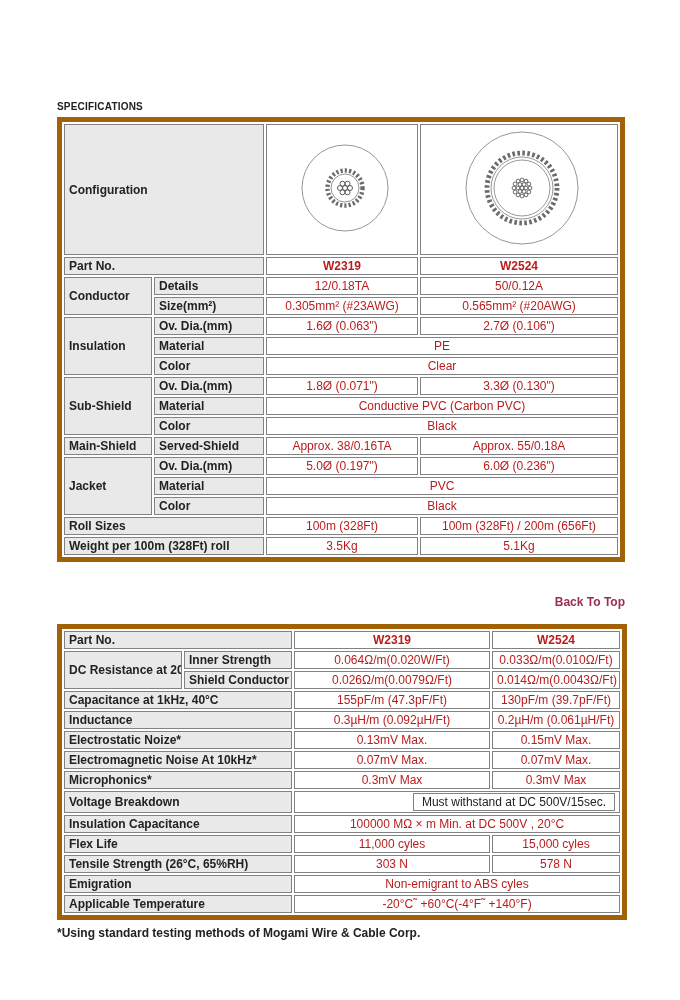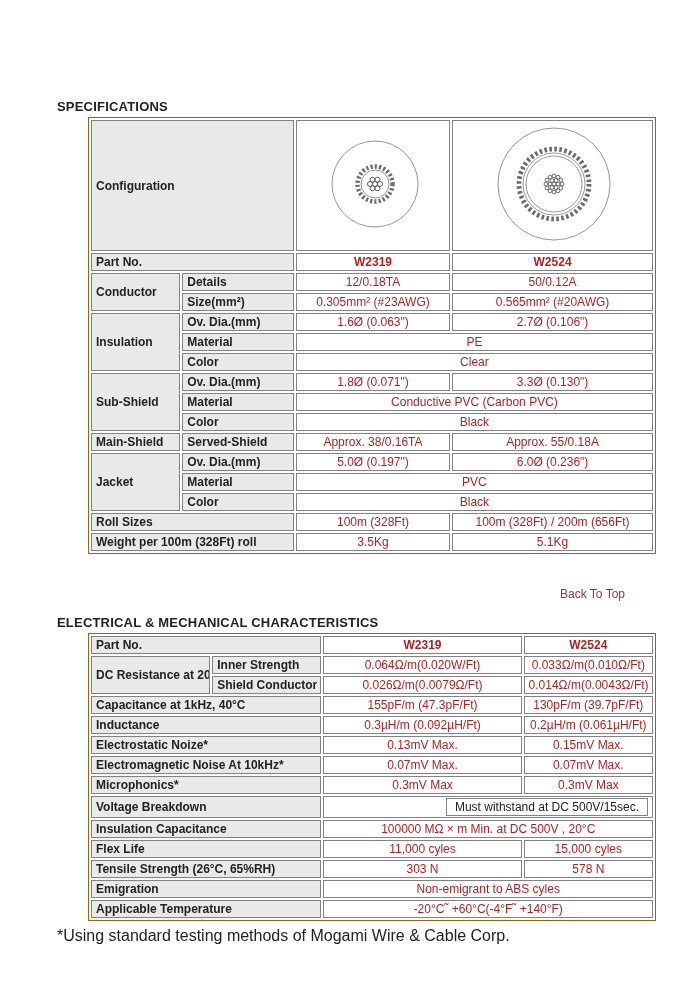--- a/index.html
+++ b/index.html
@@ -4,29 +4,28 @@
 <style>
   html,body{margin:0;padding:0;background:#ffffff;}
   body{
     width:680px;height:1000px;overflow:hidden;
     font-family:"Liberation Sans","DejaVu Sans",sans-serif;
     color:#222;
     -webkit-font-smoothing:antialiased;
   }
   .page{padding:100px 55px 0 57px;}
   h2.section-title{
-    font-size:13px;line-height:14px;font-weight:bold;color:#222;
+    font-size:10px;line-height:14px;font-weight:bold;color:#222;
     margin:0 0 3px 0;letter-spacing:.2px;
   }
   table.grid{
     width:568px;table-layout:fixed;
     border-collapse:separate;border-spacing:2px;
-    background:#fff;border:1px solid #a16207;
+    background:#fff;border:5px solid #a16207;
     font-size:12px;
-    margin-left:31px;
   }
   table.grid th, table.grid td{
     border:1px solid #828282;
     padding:1px 4px;height:14px;
     line-height:14px;
     overflow:hidden;white-space:nowrap;
   }
   table.grid th{
     background:#e9e9e9;color:#222;font-weight:bold;text-align:left;
     font-size:12px;
@@ -34,25 +33,25 @@
   table.grid td.val{background:#fff;text-align:center;color:#b91c1c;font-weight:normal;}
   table.grid td.bold{font-weight:bold;}
   td.imgcell{height:128px;text-align:center;vertical-align:middle;padding:0;}
   td.noborder{border:none;background:transparent;text-align:right;padding:0;}
   span.boxed{
     display:inline-block;border:1px solid #828282;background:#fff;
     padding:1px 8px;height:14px;line-height:14px;
   }
   .backtop{width:568px;text-align:right;margin:30px 0 14px 0;}
   .backtop a{
-    color:var(--link-color,#9d2d4f);font-weight:normal;font-size:12px;text-decoration:none;
+    color:var(--link-color,#9d2d4f);font-weight:bold;font-size:12px;text-decoration:none;
   }
   .elec-block{margin-top:0;}
   .footnote{
-    width:568px;font-size:16px;font-weight:normal;color:#222;margin-top:6px;
+    width:568px;font-size:12px;font-weight:bold;color:#222;margin-top:6px;
   }
   svg circle{vector-effect:non-scaling-stroke;}
 </style>
 </head>
 <body>
 
 <div class="page">
 
   <h2 class="section-title">SPECIFICATIONS</h2>
 
@@ -183,21 +182,20 @@
       <td class="val">5.1Kg</td>
     </tr>
   </tbody>
     </table>
 
   <div class="backtop">
     <a href="#">Back To Top</a>
   </div>
 
   <div class="elec-block">
-    <h2 class="section-title">ELECTRICAL &amp; MECHANICAL CHARACTERISTICS</h2>
 
     <table class="grid">
       <colgroup>
           <col style="width:118px">
           <col style="width:108px">
           <col style="width:196px">
           <col style="width:128px">
         </colgroup>
       <tbody>
           <tr>

